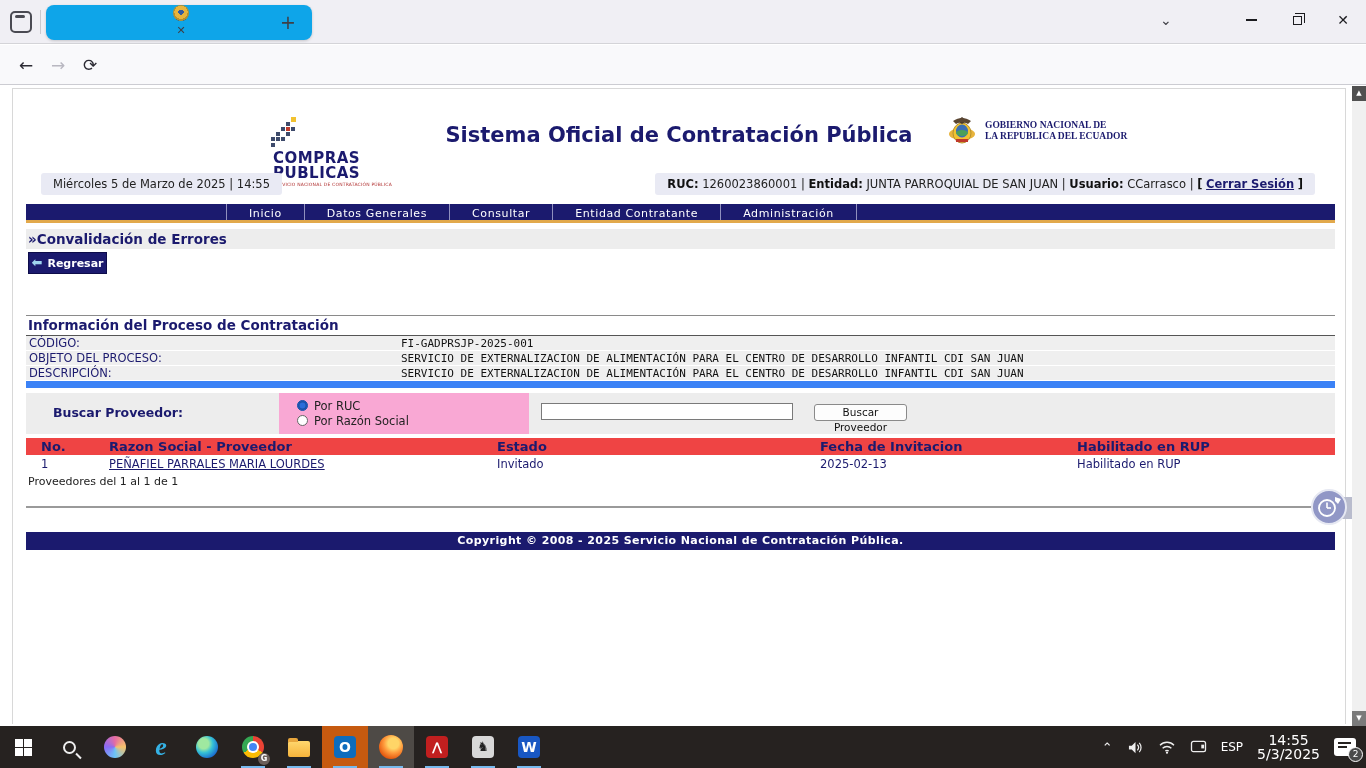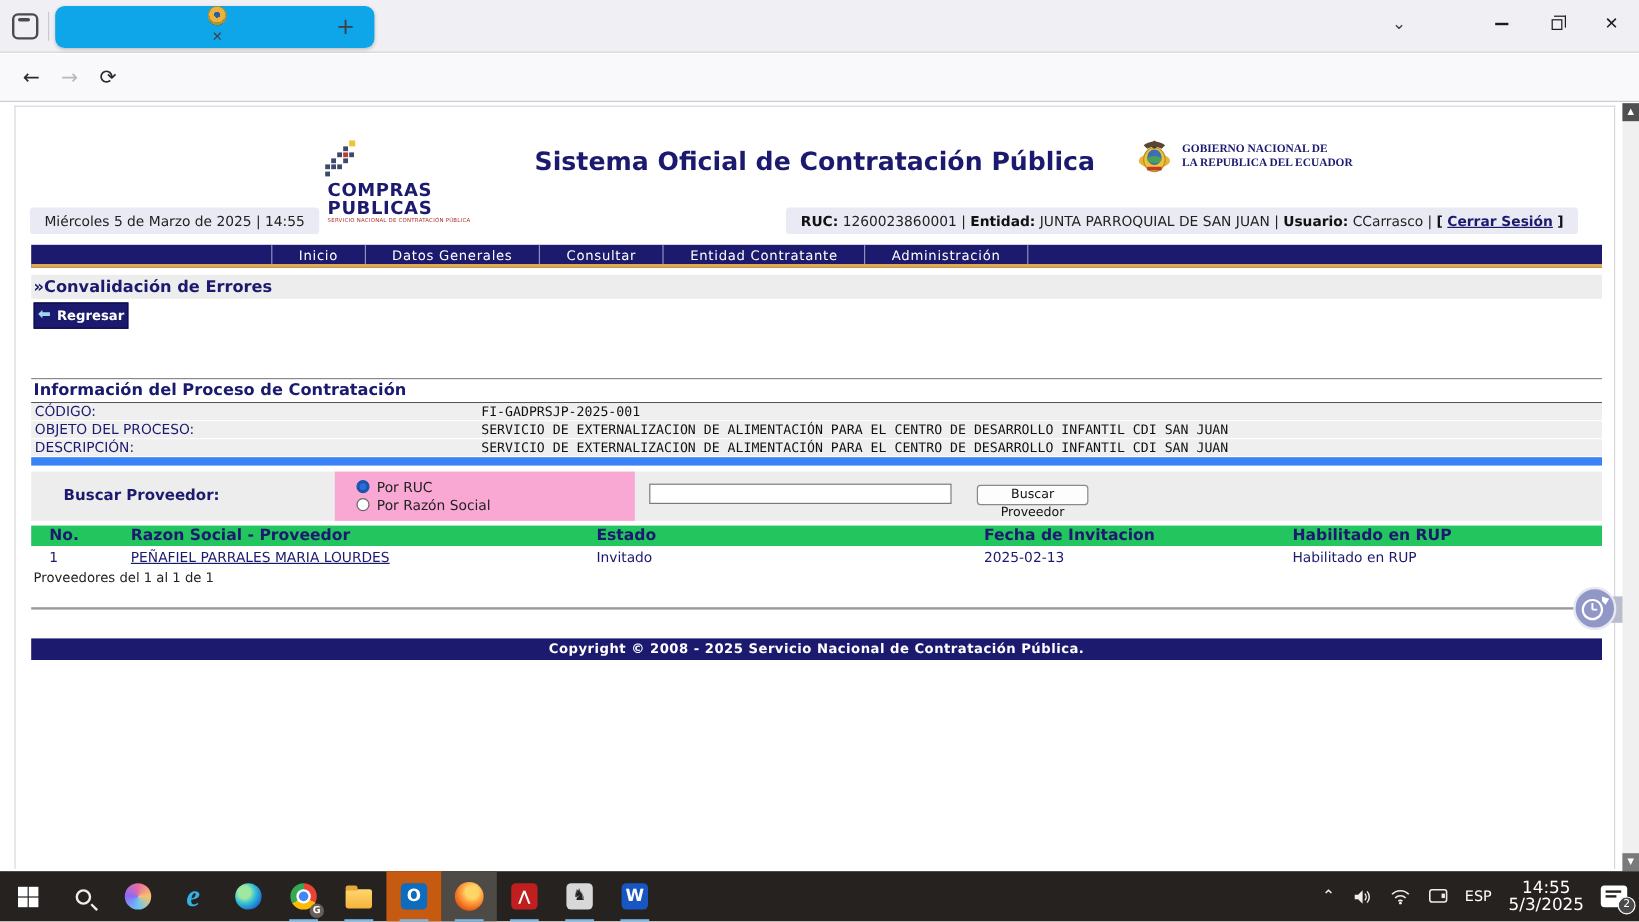--- a/index.html
+++ b/index.html
@@ -48,21 +48,21 @@
   .logo-cp { position:absolute; left:256px; top:26px; display:flex;flex-direction:column; }
   .logo-cp-text { margin-left:4px; }
   .logo-cp-text .l1 { font-size:15px; font-weight:bold; color:#1b1a6e; letter-spacing:.5px; line-height:15px; }
   .logo-cp-text .tagline { font-size:4.5px; color:#b03030; letter-spacing:.2px; margin-top:1px; }
   .page-title { position:absolute; left:0; right:0; top:34px; text-align:center; font-size:21px; font-weight:bold; color:#1b1a6e; }
   .logo-gov { position:absolute; left:932px; top:24px; display:flex; align-items:center; }
   .logo-gov-text { margin-left:6px; font-family:"Liberation Serif",serif; font-weight:bold; color:#1b1a6e; font-size:9.5px; line-height:11px; }
 
   .status-row { position:absolute; left:0; top:84px; width:100%; height:22px; }
   .chip { background:#e9eaf4; border-radius:3px; font-size:11.5px; color:#222; padding:4px 12px; position:absolute; white-space:nowrap; }
-  .chip-date { left:12px; }
+  .chip-date { left:28px; }
   .chip-user { right:30px; }
   .chip b { color:#111; }
   .logout-link { color:#1b1a6e; font-weight:bold; text-decoration:underline; }
 
   .navbar { position:absolute; left:13px; right:10px; top:115px; height:19px; background:#1b1a6e; border-bottom:3px solid #e2a94c; display:flex; padding-left:200px; }
   .nav-item { color:#fff; font-size:11px; letter-spacing:.6px; padding:3px 22px; border-right:1px solid #8f8fbe; white-space:nowrap; }
   .nav-item:first-child { border-left:1px solid #8f8fbe; }
 
   .breadcrumb { position:absolute; left:13px; right:10px; top:140px; height:20px; background:#ededed; font-size:13.5px; font-weight:bold; color:#1b1a6e; padding:2px 2px; }
   .back-btn { position:absolute; left:15px; top:163px; width:79px; height:22px; background:#1b1a6e; border:1px solid #0d0c4a; color:#fff; font-size:11px; font-weight:bold; display:flex; align-items:center; justify-content:center; gap:5px; }
@@ -78,21 +78,21 @@
   .search-row { position:absolute; left:13px; right:10px; top:304px; height:41px; background:#ededed; }
   .search-lbl { position:absolute; left:27px; top:12px; font-size:12.5px; font-weight:bold; color:#1b1a6e; }
   .radio-box { position:absolute; left:253px; top:0; width:250px; height:41px; background:#f9a8d4; padding:5px 0 0 18px; }
   .radio-line { display:flex; align-items:center; gap:6px; height:15px; font-size:11.5px; color:#222; }
   .radio { width:11px; height:11px; border-radius:50%; border:1px solid #666; background:#fff; position:relative; }
   .radio.sel { border-color:#1a52a8; background:#2a6dd9; box-shadow:inset 0 0 0 1.5px #1a52a8; }
   .search-input { position:absolute; left:515px; top:10px; width:252px; height:17px; border:1px solid #7a7a7a; background:#fff; font-size:11px; padding:0 3px; }
   .search-btn { position:absolute; left:788px; top:11px; width:93px; height:17px; background:#fdfdfd; border:1px solid #8a8a8a; border-radius:3px; font-size:10.5px; color:#111; text-align:center; line-height:15px; font-family:"DejaVu Sans",sans-serif; }
 
   .tbl-grid { display:grid; grid-template-columns:68px 388px 323px 257px 1fr; padding-left:15px; align-items:center; }
-  .tbl-head { position:absolute; left:13px; right:10px; top:349px; height:17px; background:#22c55e; font-size:13px; font-weight:bold; color:#1b1a6e; }
+  .tbl-head { position:absolute; left:13px; right:10px; top:349px; height:17px; background:#ef4444; font-size:13px; font-weight:bold; color:#1b1a6e; }
   .tbl-row { position:absolute; left:13px; right:10px; top:367px; height:16px; background:#fff; font-size:11.5px; color:#1b1a6e; }
   .tbl-row .link { text-decoration:underline; }
   .pagination { position:absolute; left:15px; top:386px; font-size:11px; color:#222; }
   .rule { position:absolute; left:13px; right:10px; top:417px; border-top:2px solid #9a9a9a; }
   .copyright { position:absolute; left:13px; right:10px; top:443px; height:18px; background:#1b1a6e; color:#fff; font-size:11px; font-weight:bold; text-align:center; line-height:18px; letter-spacing:.4px; }
 
   .float-widget { position:absolute; left:1298px; top:400px; width:38px; height:38px; }
   .fw-tab { position:absolute; right:-8px; top:8px; width:20px; height:22px; background:#b9bccd; }
   .fw-circle { position:absolute; left:0; top:0; width:36px; height:36px; border-radius:50%; background:#9197c6; border:2px solid #e6e8f2; }
 

